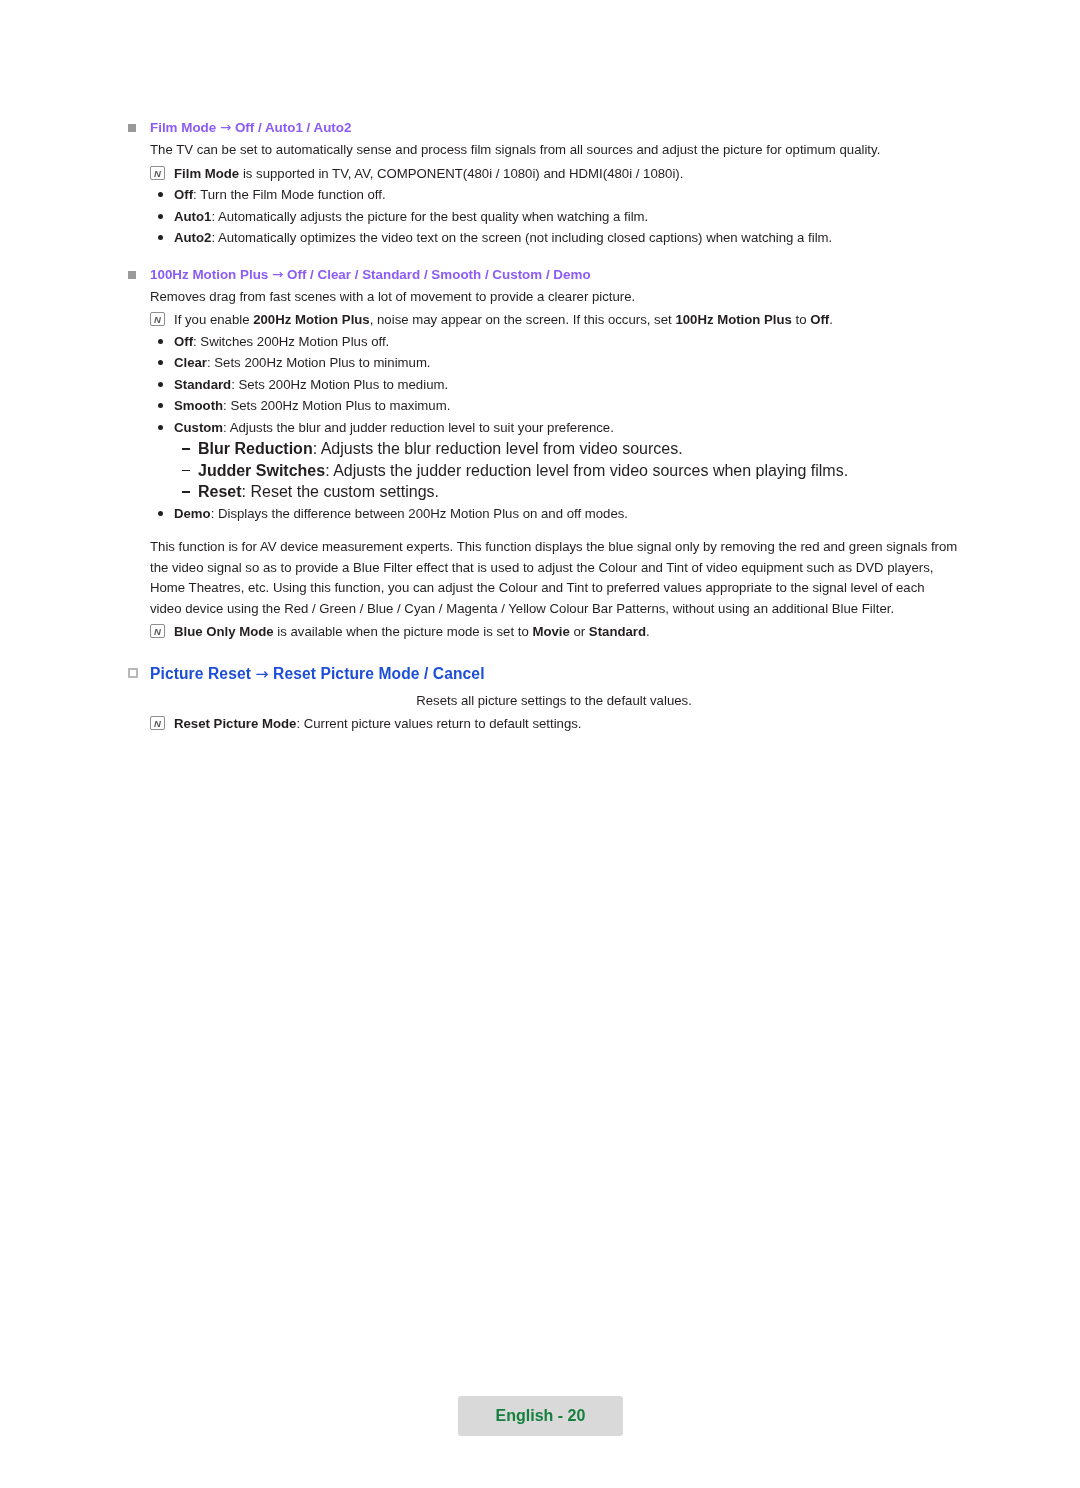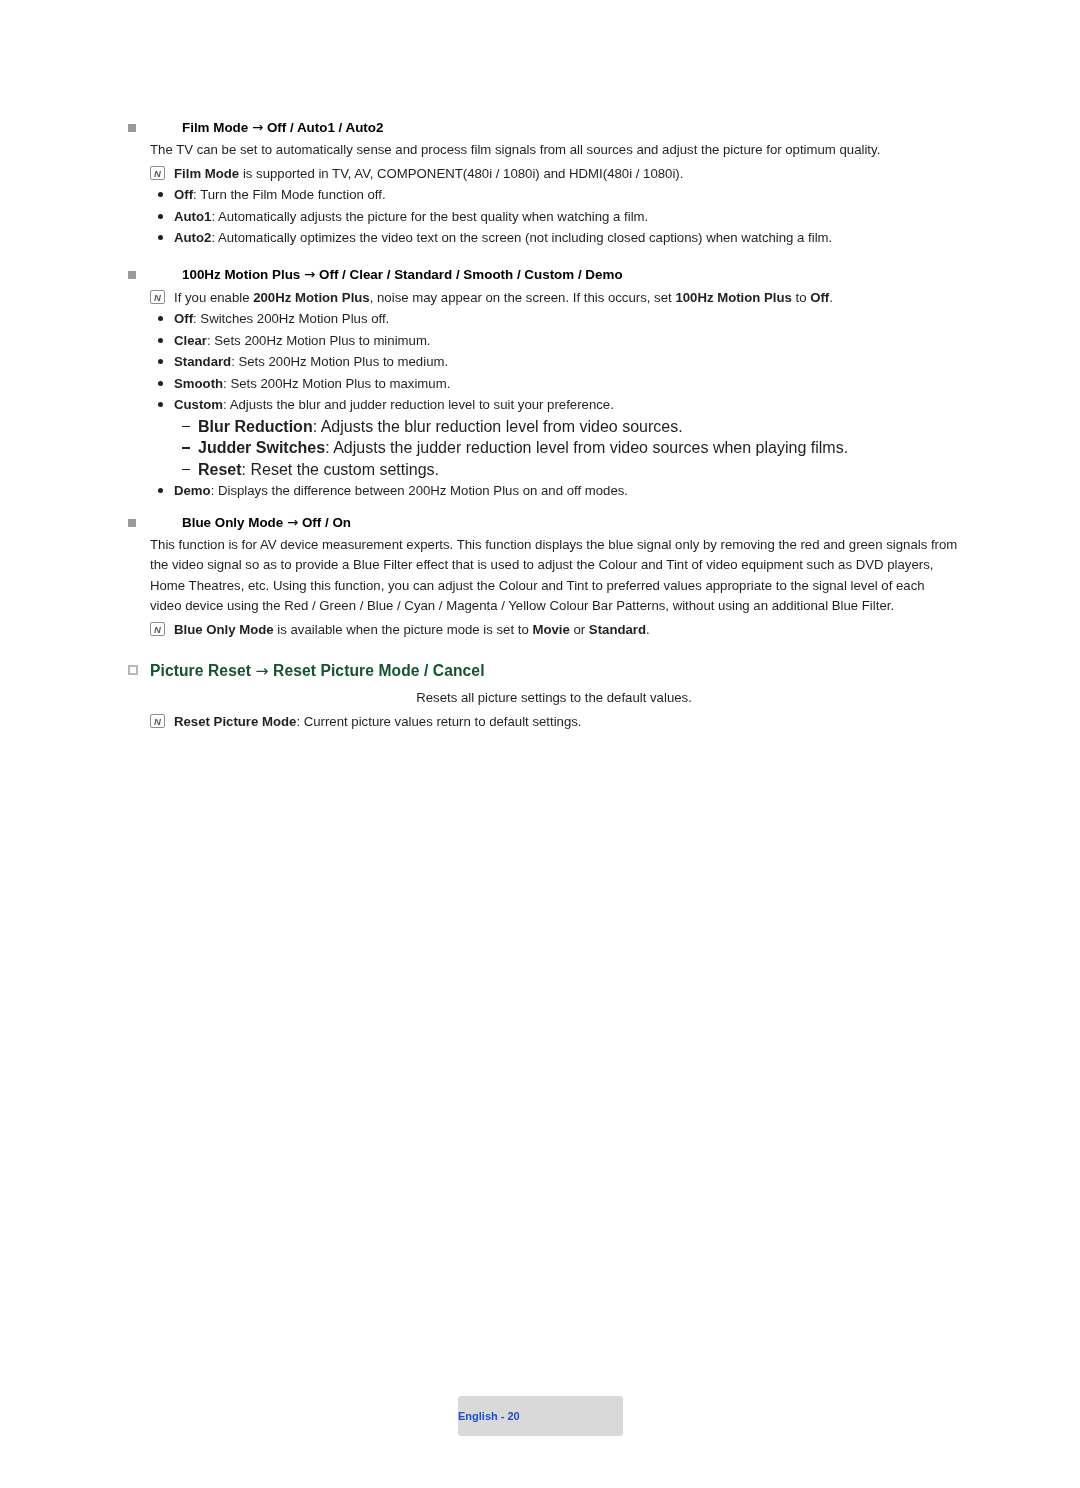--- a/index.html
+++ b/index.html
@@ -40,22 +40,21 @@
     left: 0px;
     top: 6px;
     width: 8px;
     height: 8px;
     background: #9a9a9a;
   }
   .sq-row .hd {
     font-size: 13.4px;
     font-weight: bold;
     line-height: 20px;
-    color: #000000;
-    margin-left: 32px;
+    color: #8b5cf6;
   }
 
   
   .para {
     padding-left: 22px;
     font-size: 13.2px;
     line-height: 20.5px;
     margin-top: 2px;
   }
 
@@ -131,44 +130,44 @@
     top: 5px;
     width: 10px;
     height: 10px;
     border: 2px solid #b8b8b8;
     box-sizing: border-box;
   }
   .sec-row .hd2 {
     font-size: 15.6px;
     font-weight: bold;
     line-height: 21px;
-    color: #14532d;
+    color: #1d4ed8;
     letter-spacing: 0.1px;
   }
 
   .arrow { font-family: "DejaVu Sans", sans-serif; font-weight: normal; }
 
   .gap-lg { height: 16px; }
   .gap-md { height: 11px; }
 
   
   .footer {
     position: absolute;
     left: 458px;
     top: 1396px;
     width: 165px;
     height: 40px;
     background: #d9d9d9;
     border-radius: 3px;
   }
   .footer .lbl {
-    font-size: 11px;
-    font-weight: bold;
-    color: #1d4ed8;
-    text-align: left;
+    font-size: 16px;
+    font-weight: bold;
+    color: #15803d;
+    text-align: center;
     line-height: 40px;
   }
 </style>
 </head>
 <body>
 
 <div class="page">
   <div class="content">
 
     <div class="sq-row">
@@ -196,20 +195,21 @@
       <span class="b">Auto2</span><span>: Automatically optimizes the video text on the screen (not including closed captions) when watching a film.</span>
     </div>
 
     <div class="gap-lg"></div>
 
     <div class="sq-row">
       <span class="sq"></span>
       <div class="hd"><span>100Hz Motion Plus</span> <span class="arrow">→</span> <span>Off / Clear / Standard / Smooth / Custom / Demo</span></div>
     </div>
 
+    <div class="para">Removes drag from fast scenes with a lot of movement to provide a clearer picture.</div>
 
     <div class="note-row">
       <span class="note-glyph">N</span>
       <span>If you enable </span><span class="b">200Hz Motion Plus</span><span>, noise may appear on the screen. If this occurs, set </span><span class="b">100Hz Motion Plus</span><span> to </span><span class="b">Off</span><span>.</span>
     </div>
 
     <div class="dot-row">
       <span class="dot"></span>
       <span class="b">Off</span><span>: Switches 200Hz Motion Plus off.</span>
     </div>
@@ -243,24 +243,20 @@
       <span class="b">Reset</span><span>: Reset the custom settings.</span>
     </div>
 
     <div class="dot-row">
       <span class="dot"></span>
       <span class="b">Demo</span><span>: Displays the difference between 200Hz Motion Plus on and off modes.</span>
     </div>
 
     <div class="gap-md"></div>
 
-    <div class="sq-row">
-      <span class="sq"></span>
-      <div class="hd"><span>Blue Only Mode</span> <span class="arrow">→</span> <span>Off / On</span></div>
-    </div>
 
     <div class="para">This function is for AV device measurement experts. This function displays the blue signal only by removing the red and green signals from the video signal so as to provide a Blue Filter effect that is used to adjust the Colour and Tint of video equipment such as DVD players, Home Theatres, etc. Using this function, you can adjust the Colour and Tint to preferred values appropriate to the signal level of each video device using the Red / Green / Blue / Cyan / Magenta / Yellow Colour Bar Patterns, without using an additional Blue Filter.</div>
 
     <div class="note-row">
       <span class="note-glyph">N</span>
       <span class="b">Blue Only Mode</span><span> is available when the picture mode is set to </span><span class="b">Movie</span><span> or </span><span class="b">Standard</span><span>.</span>
     </div>
 
     <div class="sec-row">
       <span class="sq2"></span>

